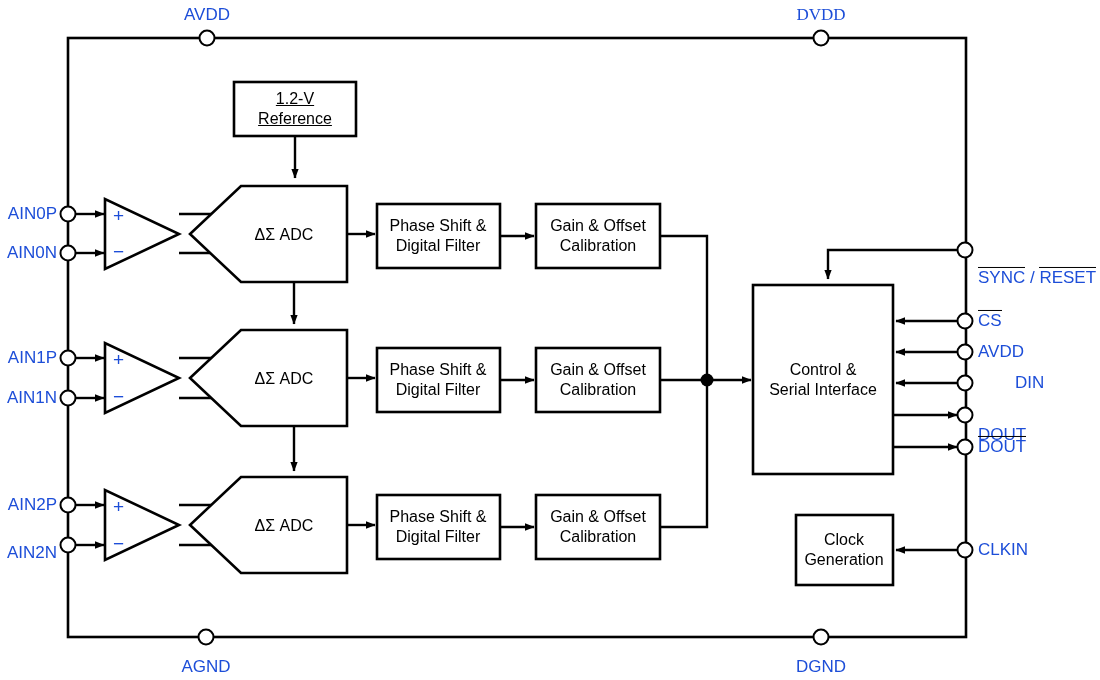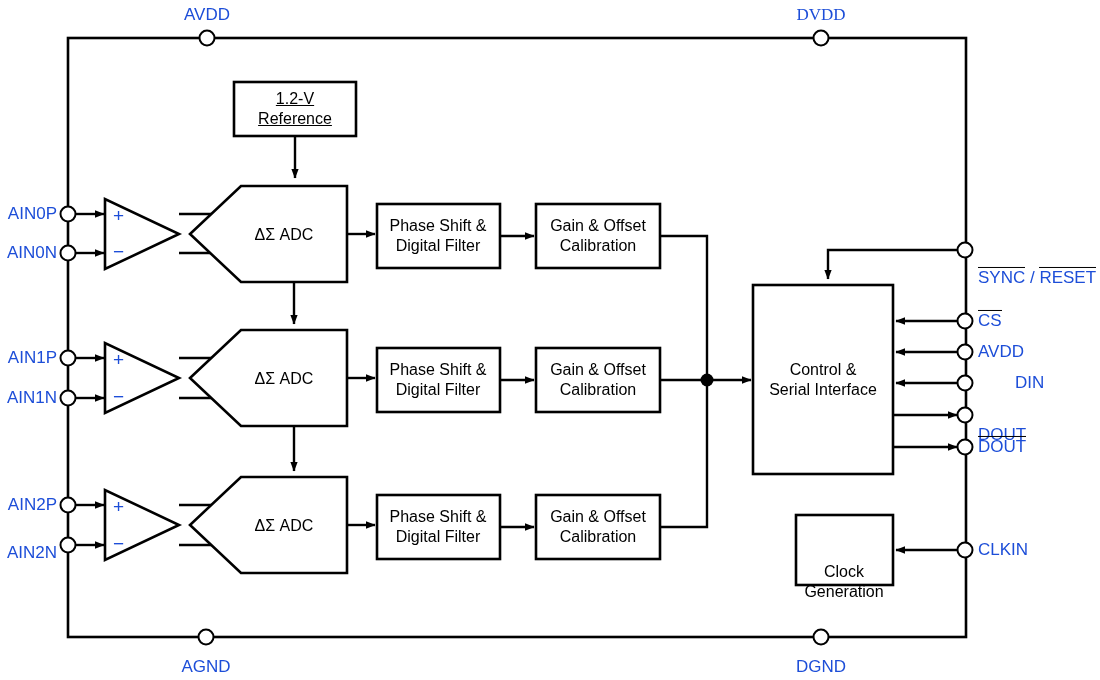--- a/index.html
+++ b/index.html
@@ -254,21 +254,21 @@
 
   <div class="blockText" style="left:598px; top:236px;">Gain &amp; Offset
 Calibration</div>
   <div class="blockText" style="left:598px; top:380px;">Gain &amp; Offset
 Calibration</div>
   <div class="blockText" style="left:598px; top:527px;">Gain &amp; Offset
 Calibration</div>
 
   <div class="blockText" style="left:823px; top:380px;">Control &amp;
 Serial Interface</div>
-  <div class="blockText" style="left:844px; top:550px;margin-top:32px;">Clock
+  <div class="blockText" style="left:844px; top:550px;">Clock
 Generation</div>
 
   <div class="lbl l pinText" style="left:978px; top:242px;margin-top:36px;"><span class="ovl">SYNC</span><span> / </span><span class="ovl">RESET</span></div>
   <div class="lbl l pinText" style="left:978px; top:321px;"><span class="ovl">CS</span></div>
   <div class="lbl l pinText" style="left:978px; top:352px;"><span>AVDD</span></div>
   <div class="lbl l pinText" style="left:978px; top:383px;margin-left:37px;"><span>DIN</span></div>
   <div class="lbl l pinText" style="left:978px; top:415px;margin-top:20px;"><span>DOUT</span></div>
   <div class="lbl l pinText" style="left:978px; top:447px;"><span class="ovl">DOUT</span></div>
   <div class="lbl l pinText" style="left:978px; top:550px;"><span>CLKIN</span></div>
 

